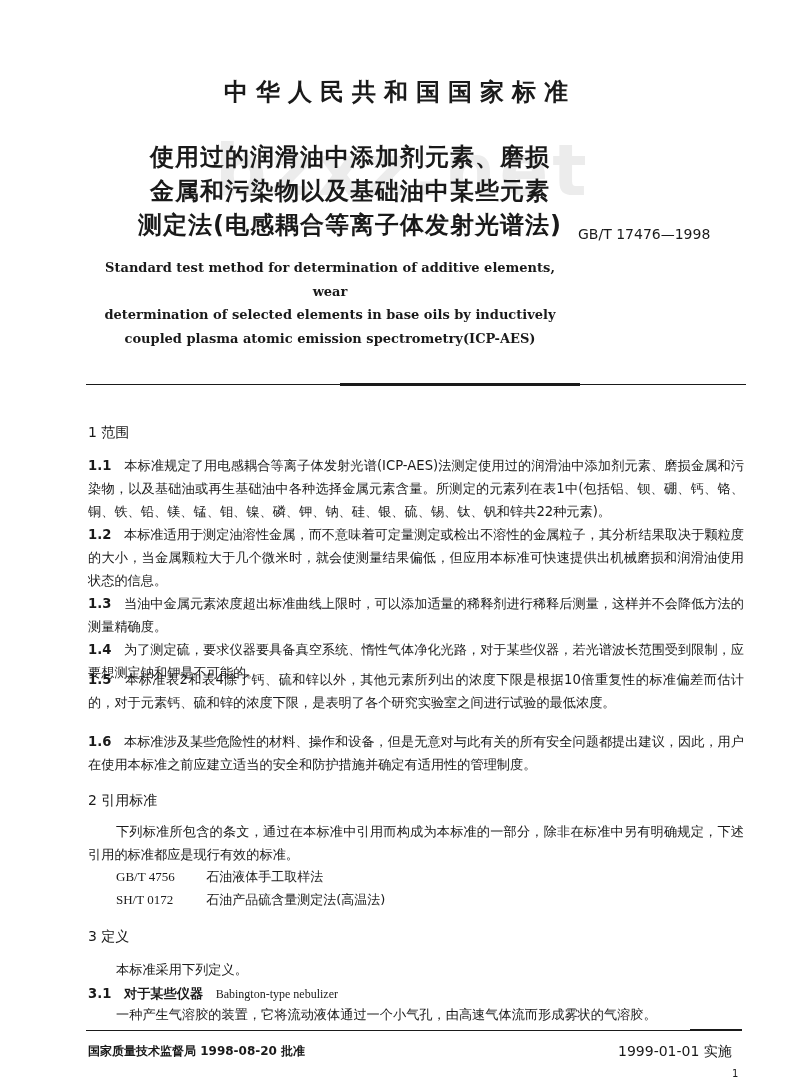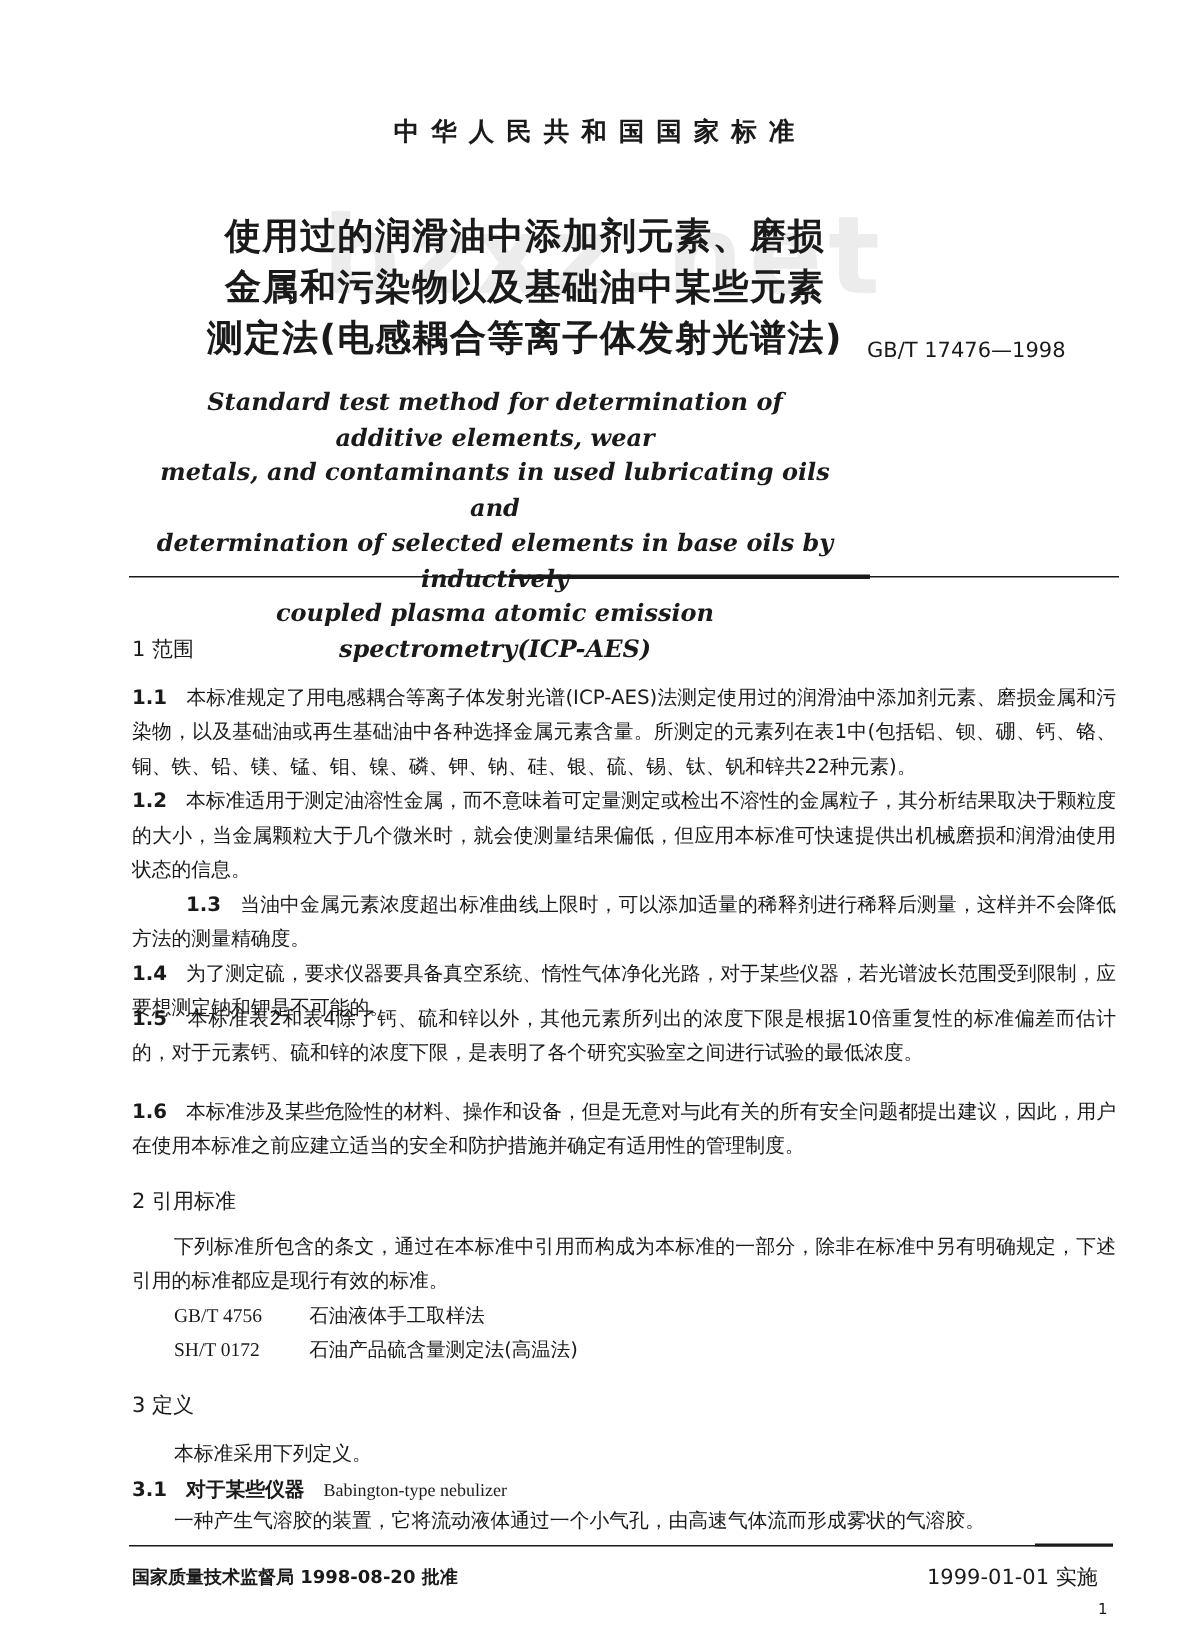--- a/index.html
+++ b/index.html
@@ -5,24 +5,24 @@
   html, body { margin: 0; padding: 0; }
   body {
     width: 800px; height: 1088px; background: #ffffff; position: relative;
     font-family: "DejaVu Sans", sans-serif; color: #1a1a1a; overflow: hidden;
   }
   .abs { position: absolute; }
   .watermark {
     left: 215px; top: 128px; font-family: "DejaVu Sans", sans-serif; font-weight: bold;
     font-size: 72px; color: #ececec; letter-spacing: 4px; z-index: 0;
   }
-  .national { left: 0; width: 800px; top: 76px; text-align: center; font-size: 17px; letter-spacing: 8px; font-weight: bold; z-index: 1; }
+  .national { left: 0; width: 800px; top: 76px; text-align: center; font-size: 24px; letter-spacing: 8px; font-weight: bold; z-index: 1; }
   .title { left: 130px; width: 440px; text-align: center; z-index: 1; font-size: 24px; font-weight: bold; letter-spacing: 1px; line-height: 34px; }
   .std-code { left: 578px; top: 226px; font-size: 14px; z-index: 1; }
-  .en-title { left: 100px; width: 460px; top: 256px; text-align: center; font-family: "DejaVu Serif", serif; font-weight: bold; font-size: 16px; line-height: 23.5px; z-index: 1; font-style: italic; }
+  .en-title { left: 100px; width: 460px; top: 256px; text-align: center; font-family: "DejaVu Serif", serif; font-weight: bold; font-size: 13px; line-height: 23.5px; z-index: 1; }
   .rule { background: #1a1a1a; }
   .body-text { font-size: 13.2px; line-height: 23px; }
   .sec-head { font-size: 14px; }
   .para { left: 88px; width: 656px; text-align: justify; }
   .ref { font-size: 13px; }
   .footer-left { left: 88px; top: 1043px; font-size: 12px; font-weight: bold; text-align: right; }
   .footer-right { left: 618px; top: 1043px; font-size: 14px; }
   .page-num { left: 732px; top: 1068px; font-size: 10px; }
 </style>
 </head>
@@ -33,42 +33,41 @@
 <div class="abs national">中华人民共和国国家标准</div>
 
 <div class="abs title" style="top:140px;">使用过的润滑油中添加剂元素、磨损</div>
 <div class="abs title" style="top:174px;">金属和污染物以及基础油中某些元素</div>
 <div class="abs title" style="top:208px;">测定法(电感耦合等离子体发射光谱法)</div>
 
 <div class="abs std-code">GB/T 17476—1998</div>
 
 <div class="abs en-title">
   <div>Standard test method for determination of additive elements, wear</div>
-  <div>metals, and contaminants in used lubricating oils and</div>
   <div>determination of selected elements in base oils by inductively</div>
   <div>coupled plasma atomic emission spectrometry(ICP-AES)</div>
 </div>
 
 <div class="abs rule" style="left:86px; top:384px; width:660px; height:1px;"></div>
 <div class="abs rule" style="left:340px; top:383px; width:240px; height:3px;"></div>
 
 <div class="abs sec-head" style="left:88px; top:424px;">1  范围</div>
 
 <div class="abs para body-text" style="top:454px;">
   <span style="font-weight:bold;">1.1</span>&nbsp;&nbsp;
   <span>本标准规定了用电感耦合等离子体发射光谱(ICP-AES)法测定使用过的润滑油中添加剂元素、磨损金属和污染物，以及基础油或再生基础油中各种选择金属元素含量。所测定的元素列在表1中(包括铝、钡、硼、钙、铬、铜、铁、铅、镁、锰、钼、镍、磷、钾、钠、硅、银、硫、锡、钛、钒和锌共22种元素)。</span>
 </div>
 
 <div class="abs para body-text" style="top:523px;">
   <span style="font-weight:bold;">1.2</span>&nbsp;&nbsp;
   <span>本标准适用于测定油溶性金属，而不意味着可定量测定或检出不溶性的金属粒子，其分析结果取决于颗粒度的大小，当金属颗粒大于几个微米时，就会使测量结果偏低，但应用本标准可快速提供出机械磨损和润滑油使用状态的信息。</span>
 </div>
 
 <div class="abs para body-text" style="top:592px;">
-  <span style="font-weight:bold;margin-left:36px;">1.3</span>&nbsp;&nbsp;
+  <span style="font-weight:bold;">1.3</span>&nbsp;&nbsp;
   <span>当油中金属元素浓度超出标准曲线上限时，可以添加适量的稀释剂进行稀释后测量，这样并不会降低方法的测量精确度。</span>
 </div>
 
 <div class="abs para body-text" style="top:638px;">
   <span style="font-weight:bold;">1.4</span>&nbsp;&nbsp;
   <span>为了测定硫，要求仪器要具备真空系统、惰性气体净化光路，对于某些仪器，若光谱波长范围受到限制，应要想测定钠和钾是不可能的。</span>
 </div>
 
 <div class="abs para body-text" style="top:668px;">
   <span style="font-weight:bold;">1.5</span>&nbsp;&nbsp;

